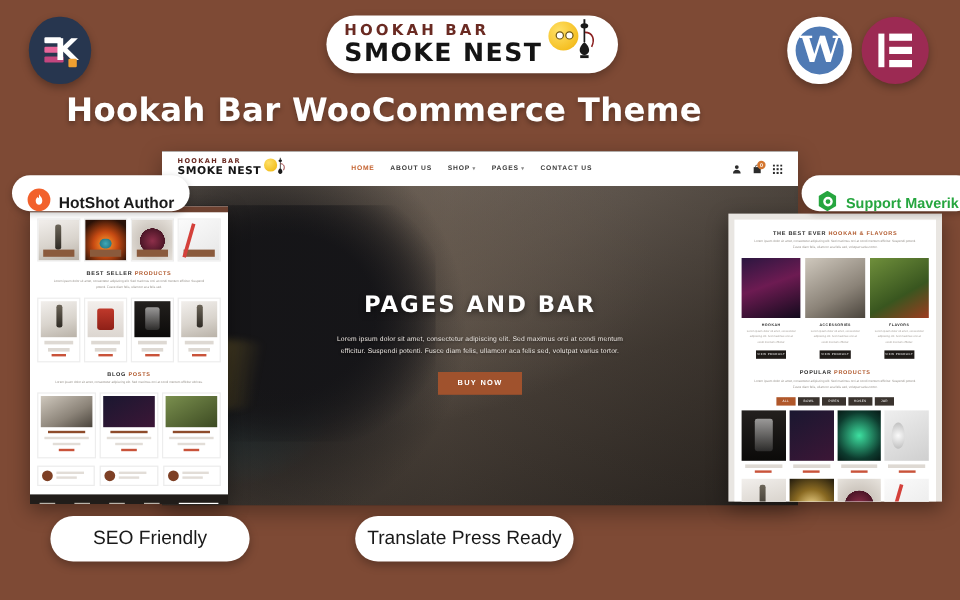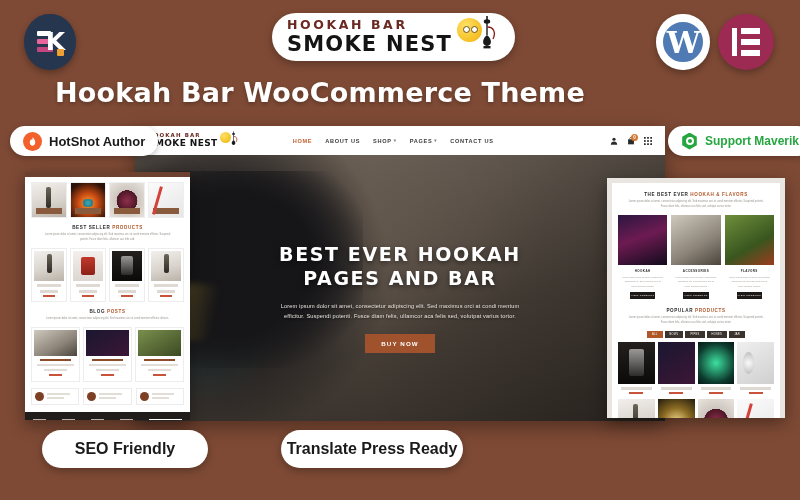--- a/index.html
+++ b/index.html
@@ -93,23 +93,24 @@
     position: absolute; left: 0; top: 77px; width: 640px;
     text-align: center; color: #ffffff;
     font-size: 27px; font-weight: 700; letter-spacing: .2px;
     text-shadow: 0 2px 4px rgba(0,0,0,.28);
     font-family: "DejaVu Sans", sans-serif;
   }
 
   
   .side-pill {
     position: absolute; height: 30px; background: #ffffff;
-    border-radius: 16px; display: flex; align-items: center; gap: 7px;
+    border-radius: 16px; display: flex; align-items: flex-end; gap: 7px;
     padding: 0 13px; box-shadow: 0 2px 6px rgba(0,0,0,.25);
     z-index: 6;
+    margin-top: 20px;
   }
   #hotshot-author-badge { left: 10px; top: 126px; }
   #support-maverik-badge { left: 668px; top: 126px; }
   .pill-label { font-size: 13px; font-weight: 700; color: #1a1a1a; white-space: nowrap; }
   #support-maverik-badge .pill-label { color: #26a63f; font-size: 12px; }
 
   .flame-icon {
     width: 19px; height: 19px; border-radius: 50%;
     background: #f2612c; display: flex; align-items: center;
     justify-content: center; flex: 0 0 auto;
@@ -341,25 +342,25 @@
     display: flex; align-items: center; justify-content: center;
   }
   .rcat-btn span { font-size: 2.4px; color: #fff; letter-spacing: .4px; }
 
   
   .feature-pill {
     position: absolute; top: 430px; height: 38px;
     background: #ffffff; border-radius: 20px;
     display: flex; align-items: center; justify-content: center;
     padding: 0 22px; box-shadow: 0 3px 8px rgba(0,0,0,.28);
-    font-size: 16px; font-weight: 700; color: #1a1a1a;
+    font-size: 16px; font-weight: 400; color: #1a1a1a;
     white-space: nowrap; z-index: 7;
   }
   #pill-seo-friendly     { left: 42px;  width: 166px; }
-  #pill-translate-press  { left: 281px; width: 182px; }
+  #pill-translate-press  { left: 296px; width: 182px; }
   #pill-well-documented  { left: 566px; width: 190px; }
 </style>
 </head>
 <body>
 
 <div id="stage">
 
   <div class="corner-logo" id="envato-badge">
     <div class="ek-mark">
       <div class="ek-bar ek-b1"></div>
@@ -492,21 +493,20 @@
             </g>
           </svg>
         </span>
       </div>
     </div>
 
     <div id="hero-area">
       <div class="hero-overlay"></div>
       <div id="hero-content">
         <div id="hero-title">
-          <div>BEST EVER HOOKAH</div>
           <div>PAGES AND BAR</div>
         </div>
         <div id="hero-sub">Lorem ipsum dolor sit amet, consectetur adipiscing elit. Sed maximus orci at condi mentum efficitur. Suspendi potenti. Fusce diam felis, ullamcor aca felis sed, volutpat varius tortor.</div>
         <div id="hero-buy-now">BUY NOW</div>
       </div>
     </div>
   </div>
 
   <div class="page-mock" id="left-page-mockup">
     <div class="mock-body">

